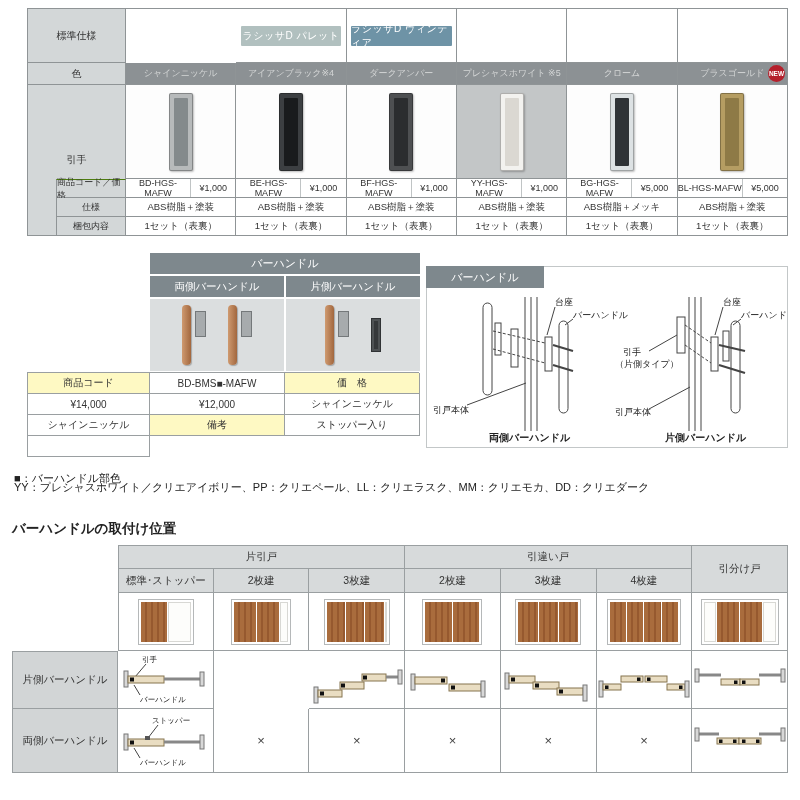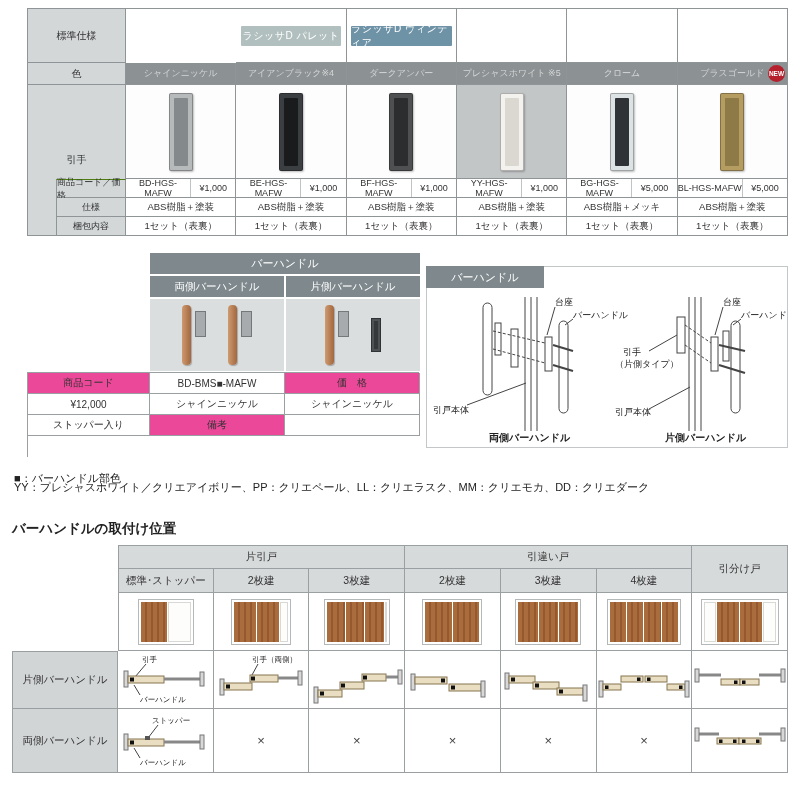--- a/index.html
+++ b/index.html
@@ -68,21 +68,21 @@
 
   
   #bh-table {
     position:absolute; left:27px; top:372px; width:392px;
     display:grid; grid-template-columns:122px 135px 135px;
     grid-template-rows:repeat(4,21px);
     border-top:1px solid #9a9fa1; border-left:1px solid #9a9fa1; font-size:10px;
   }
   #bh-table .cell { border-right:1px solid #9a9fa1; border-bottom:1px solid #9a9fa1;
     display:flex; align-items:center; justify-content:center; background:#fff; }
-  #bh-table .lbl2 { background:#ec4899; }
+  #bh-table .lbl2 { background:#fef9c3; }
 
   
   #diagram-box { position:absolute; left:426px; top:266px; width:362px; height:182px;
     border:1px solid #c3c7c8; background:#fff; }
   #diagram-tab { position:absolute; left:-1px; top:-1px; width:118px; height:22px;
     background:#7e888d; color:#fff; font-size:11px;
     display:flex; align-items:center; justify-content:center; }
   #diagram-box svg text { font-size:9px; fill:#222;
     font-family:"Liberation Sans","DejaVu Sans",sans-serif; }
   #diagram-box svg .cap { font-size:10px; font-weight:bold; }
@@ -239,27 +239,28 @@
       <div class="dark-plate"></div>
     </div>
   </div>
 </div>
 
 <div id="bh-table">
   <div class="cell lbl2">商品コード</div>
   <div class="cell">BD-BMS■-MAFW</div>
 
   <div class="cell lbl2">価　格</div>
+  <div class="cell">¥14,000</div>
   <div class="cell">¥12,000</div>
 
   <div class="cell">シャインニッケル</div>
   <div class="cell">シャインニッケル</div>
 
+  <div class="cell lbl2">備考</div>
   <div class="cell">ストッパー入り</div>
-  <div class="cell lbl2">備考</div>
   <div class="cell"></div>
 </div>
 
 <div id="diagram-box">
   <div id="diagram-tab">バーハンドル</div>
   <svg width="360" height="156" style="position:absolute;left:0;top:24px">
 
     <g stroke="#444" fill="none" stroke-width="1">
       <line x1="98" y1="6" x2="98" y2="140"></line>
         <line x1="104" y1="6" x2="104" y2="140"></line>
@@ -385,33 +386,20 @@
       <line x1="28" y1="11" x2="17" y2="24" stroke="#444"></line>
       <rect x="6" y="18" width="4" height="16" fill="#d8d8d8" stroke="#777"></rect>
       <rect x="10" y="23" width="36" height="7" fill="#e9ddc2" stroke="#86754f"></rect>
       <rect x="12" y="24.5" width="4" height="4" fill="#111"></rect>
       <line x1="46" y1="26" x2="82" y2="26" stroke="#888" stroke-width="3" fill="none"></line>
       <rect x="82" y="19" width="4" height="14" fill="#d8d8d8" stroke="#777"></rect>
       <line x1="16" y1="32" x2="22" y2="42" stroke="#444"></line>
       <text x="22" y="49">バーハンドル</text>
     </svg>
   </div>
-  <div class="cell" style="grid-column:3;grid-row:4">
-    <svg width="94" height="54">
-      <text x="38" y="9">引手（両側）</text>
-      <line x1="44" y1="11" x2="38" y2="22" stroke="#444"></line>
-      <rect x="6" y="26" width="4" height="16" fill="#d8d8d8" stroke="#777"></rect>
-      <rect x="10" y="30" width="28" height="7" fill="#e9ddc2" stroke="#86754f"></rect>
-      <rect x="12" y="31.5" width="4" height="4" fill="#111"></rect>
-      <rect x="36" y="22" width="28" height="7" fill="#e9ddc2" stroke="#86754f"></rect>
-      <rect x="37" y="23.5" width="4" height="4" fill="#111"></rect>
-      <line x1="64" y1="25" x2="84" y2="25" stroke="#888" stroke-width="3"></line>
-      <rect x="84" y="18" width="4" height="14" fill="#d8d8d8" stroke="#777"></rect>
-    </svg>
-  </div>
   <div class="cell" style="grid-column:4;grid-row:4">
     <svg width="94" height="54">
       <rect x="4" y="34" width="4" height="16" fill="#d8d8d8" stroke="#777"></rect>
       <rect x="8" y="37" width="24" height="7" fill="#e9ddc2" stroke="#86754f"></rect>
       <rect x="10" y="38.5" width="4" height="4" fill="#111"></rect>
       <rect x="30" y="29" width="24" height="7" fill="#e9ddc2" stroke="#86754f"></rect>
       <rect x="31" y="30.5" width="4" height="4" fill="#111"></rect>
       <rect x="52" y="21" width="24" height="7" fill="#e9ddc2" stroke="#86754f"></rect>
       <rect x="53" y="22.5" width="4" height="4" fill="#111"></rect>
       <line x1="76" y1="24" x2="88" y2="24" stroke="#888" stroke-width="3"></line>

